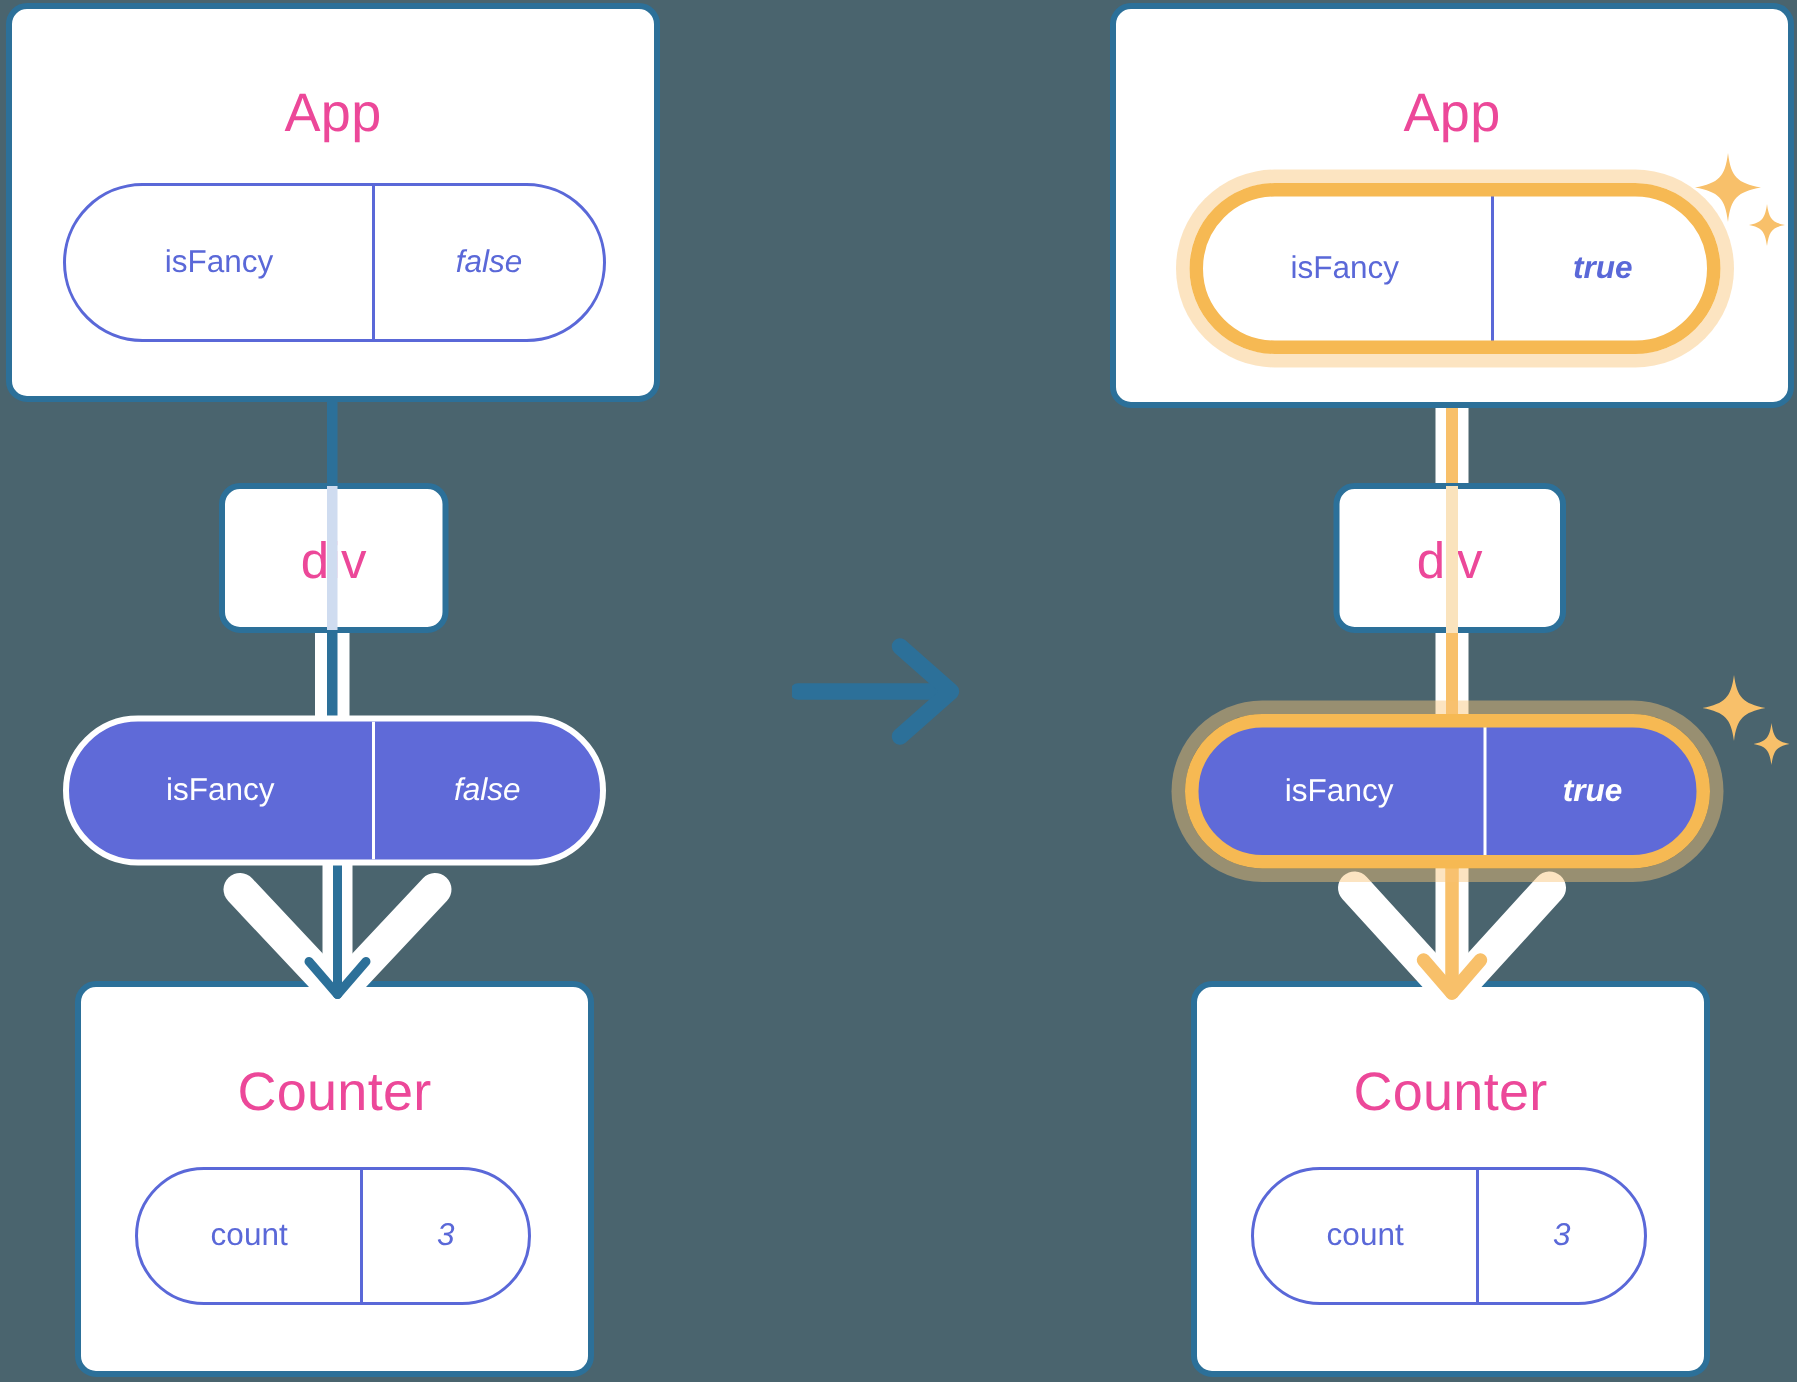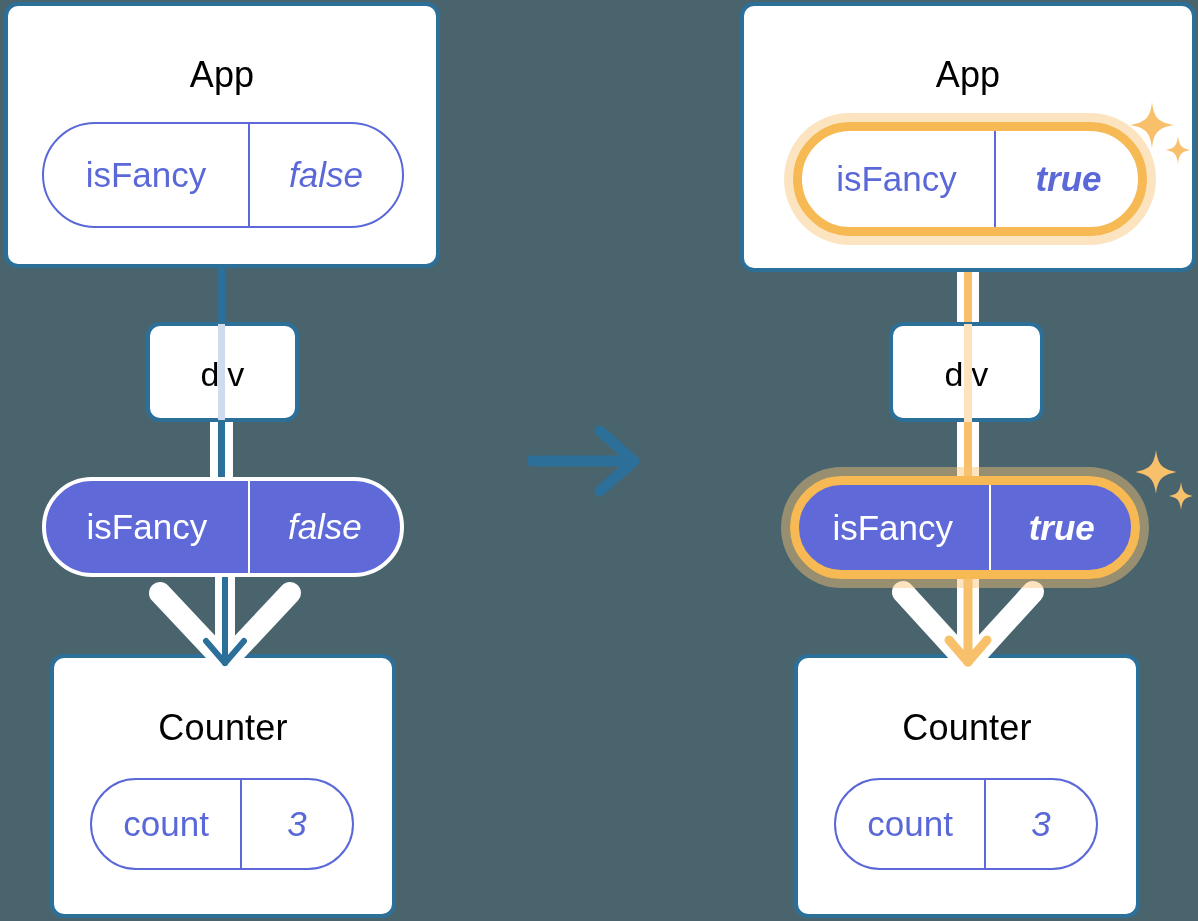--- a/index.html
+++ b/index.html
@@ -17,41 +17,41 @@
     background:#ffffff;
     border:4px solid #2c7099;
     border-radius:14px;
     box-sizing:border-box;
     z-index:6;
   }
   .comp-title{
     position:absolute;
     left:0;right:0;
     text-align:center;
-    color:#000000;
+    color:#ec4899;
     font-size:36px;
     letter-spacing:.2px;
   }
 
   
   .pill{
     position:absolute;
     box-sizing:border-box;
     border:2px solid #5a68d8;
     border-radius:999px;
     background:#ffffff;
     display:flex;
     align-items:stretch;
     overflow:hidden;
     z-index:8;
   }
   .pill .pkey,.pill .pval{
     display:flex;align-items:center;justify-content:center;
     color:#5a68d8;
-    font-size:35px;
+    font-size:21px;
     white-space:nowrap;
   }
   .pill .pkey{flex:0 0 57%;}
   .pill .pval{flex:1 1 auto;border-left:2px solid #5a68d8;font-style:italic;}
 
   .pill.filled{background:#5f6ad8;border-color:#ffffff;border-width:4px;}
   .pill.filled .pkey,.pill.filled .pval{color:#ffffff;}
   .pill.filled .pval{border-left:2px solid #ffffff;}
 
   .pill .pval.bold{font-weight:bold;}

